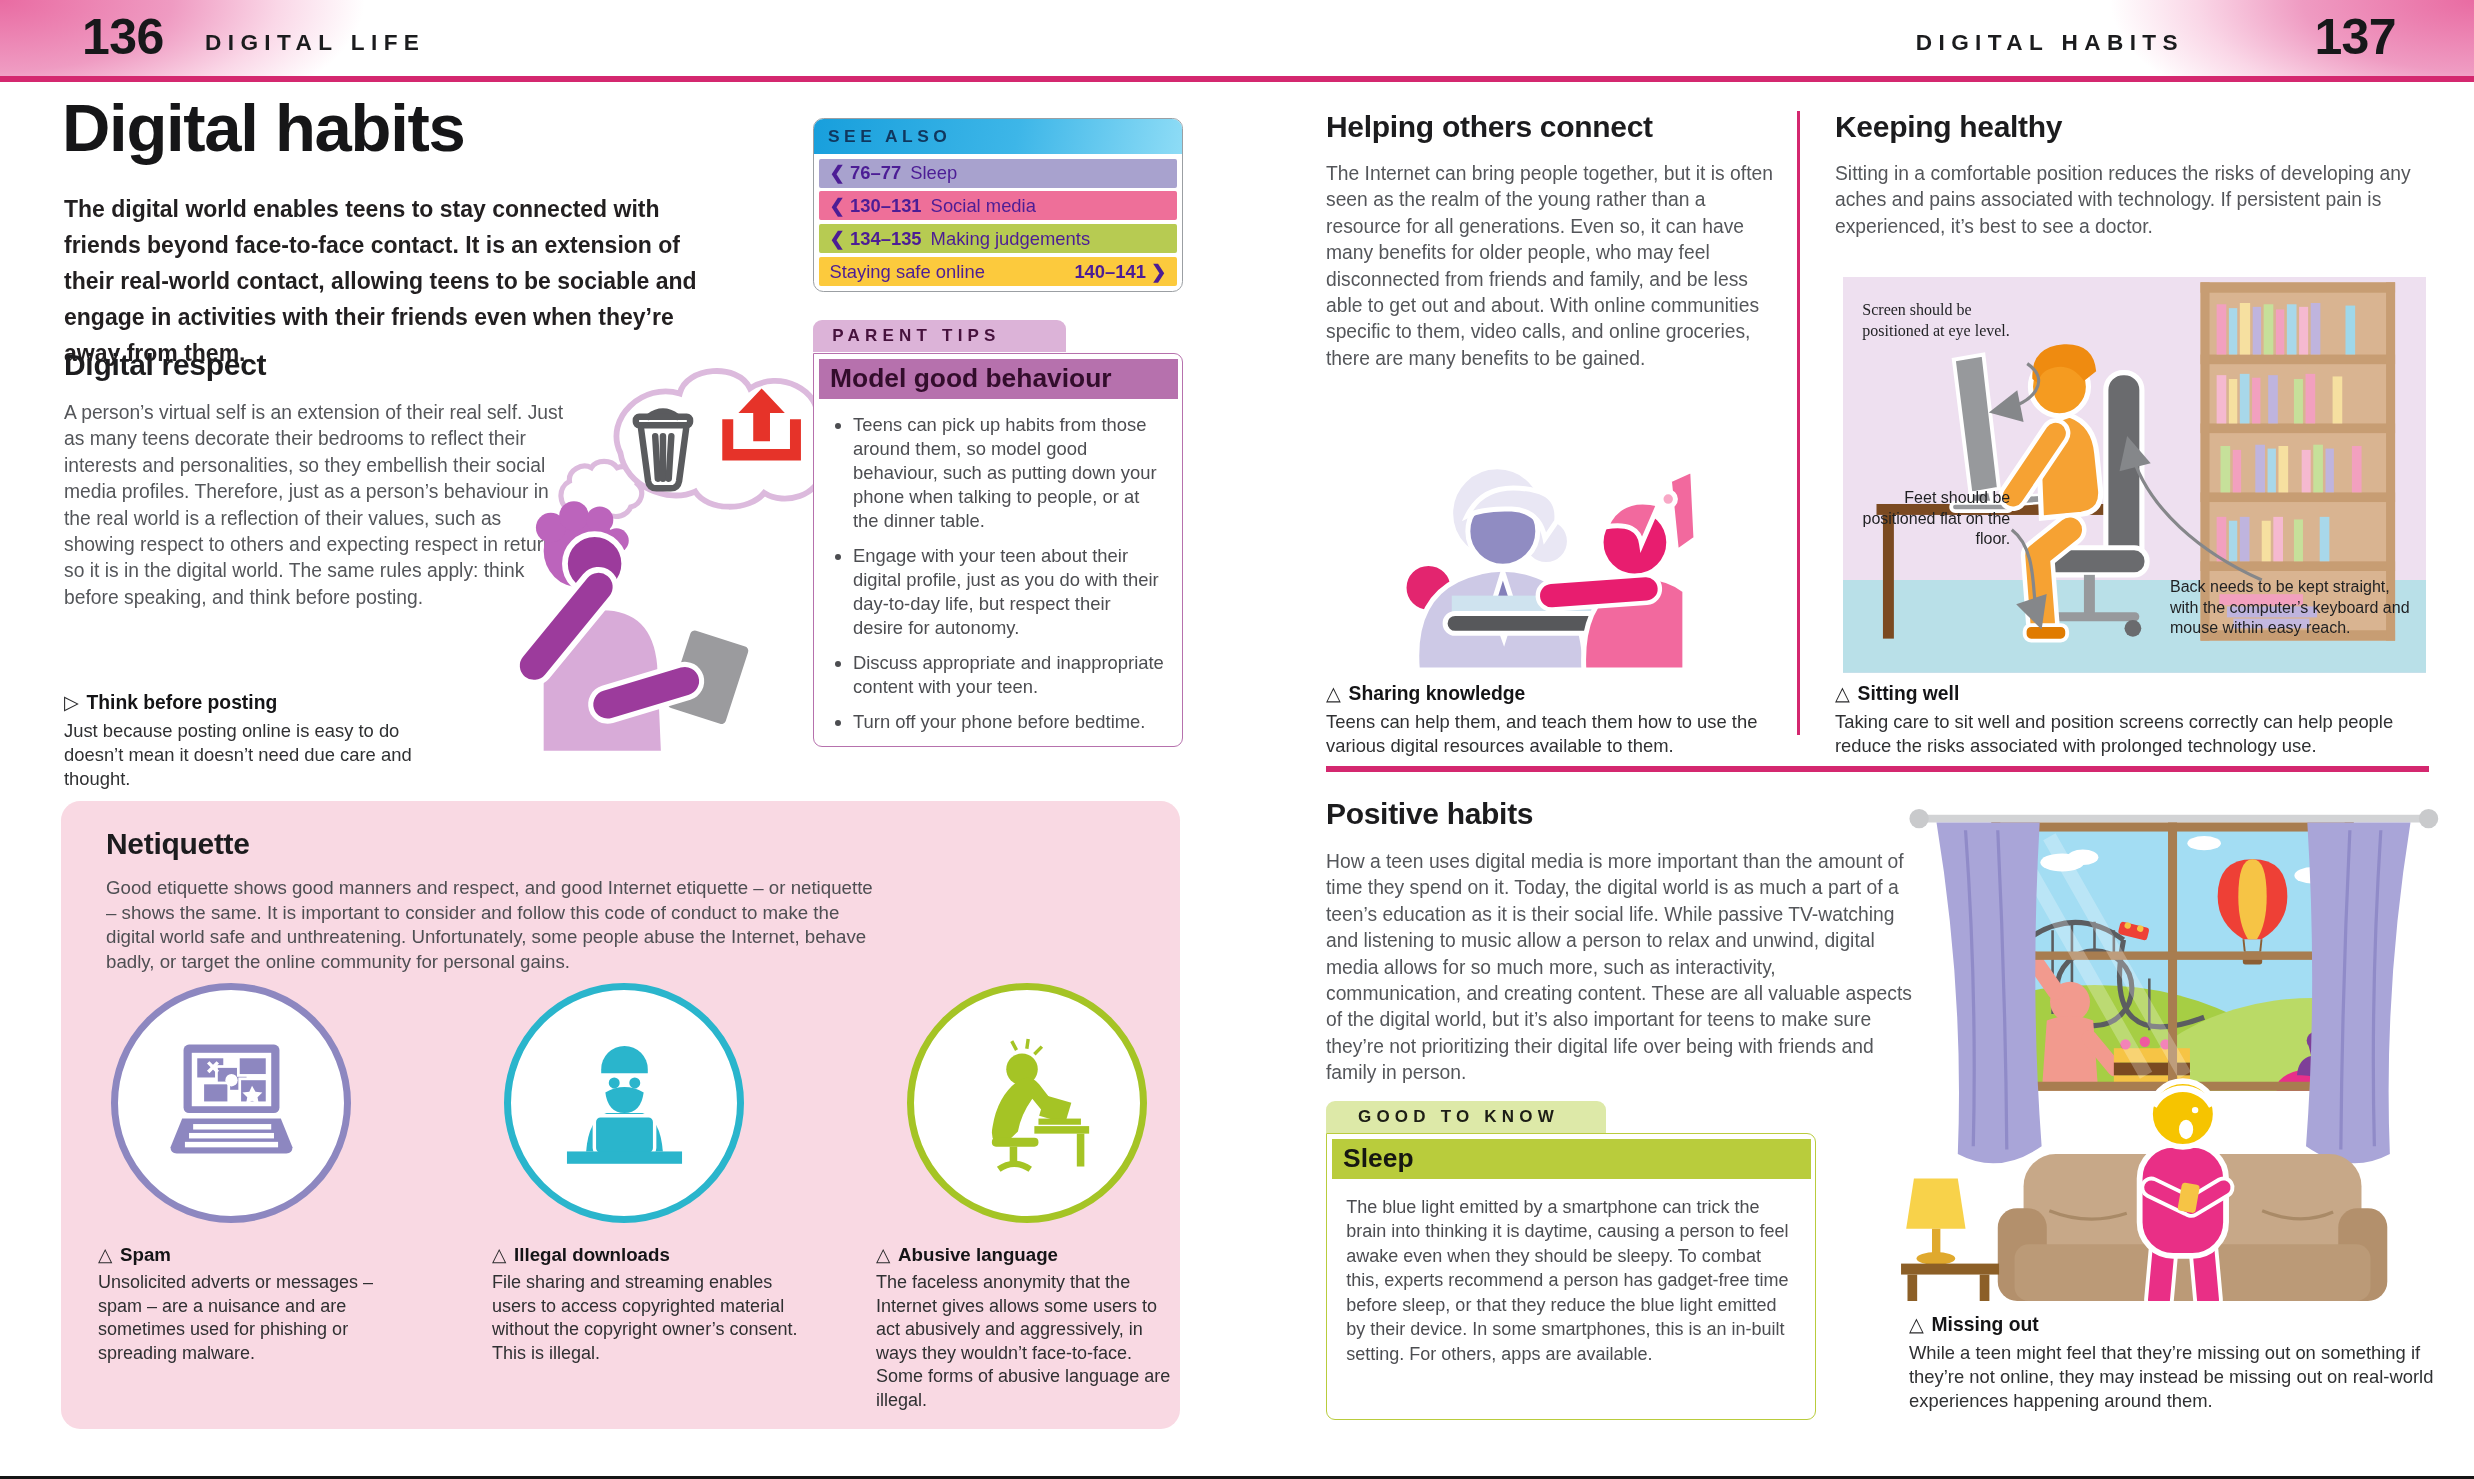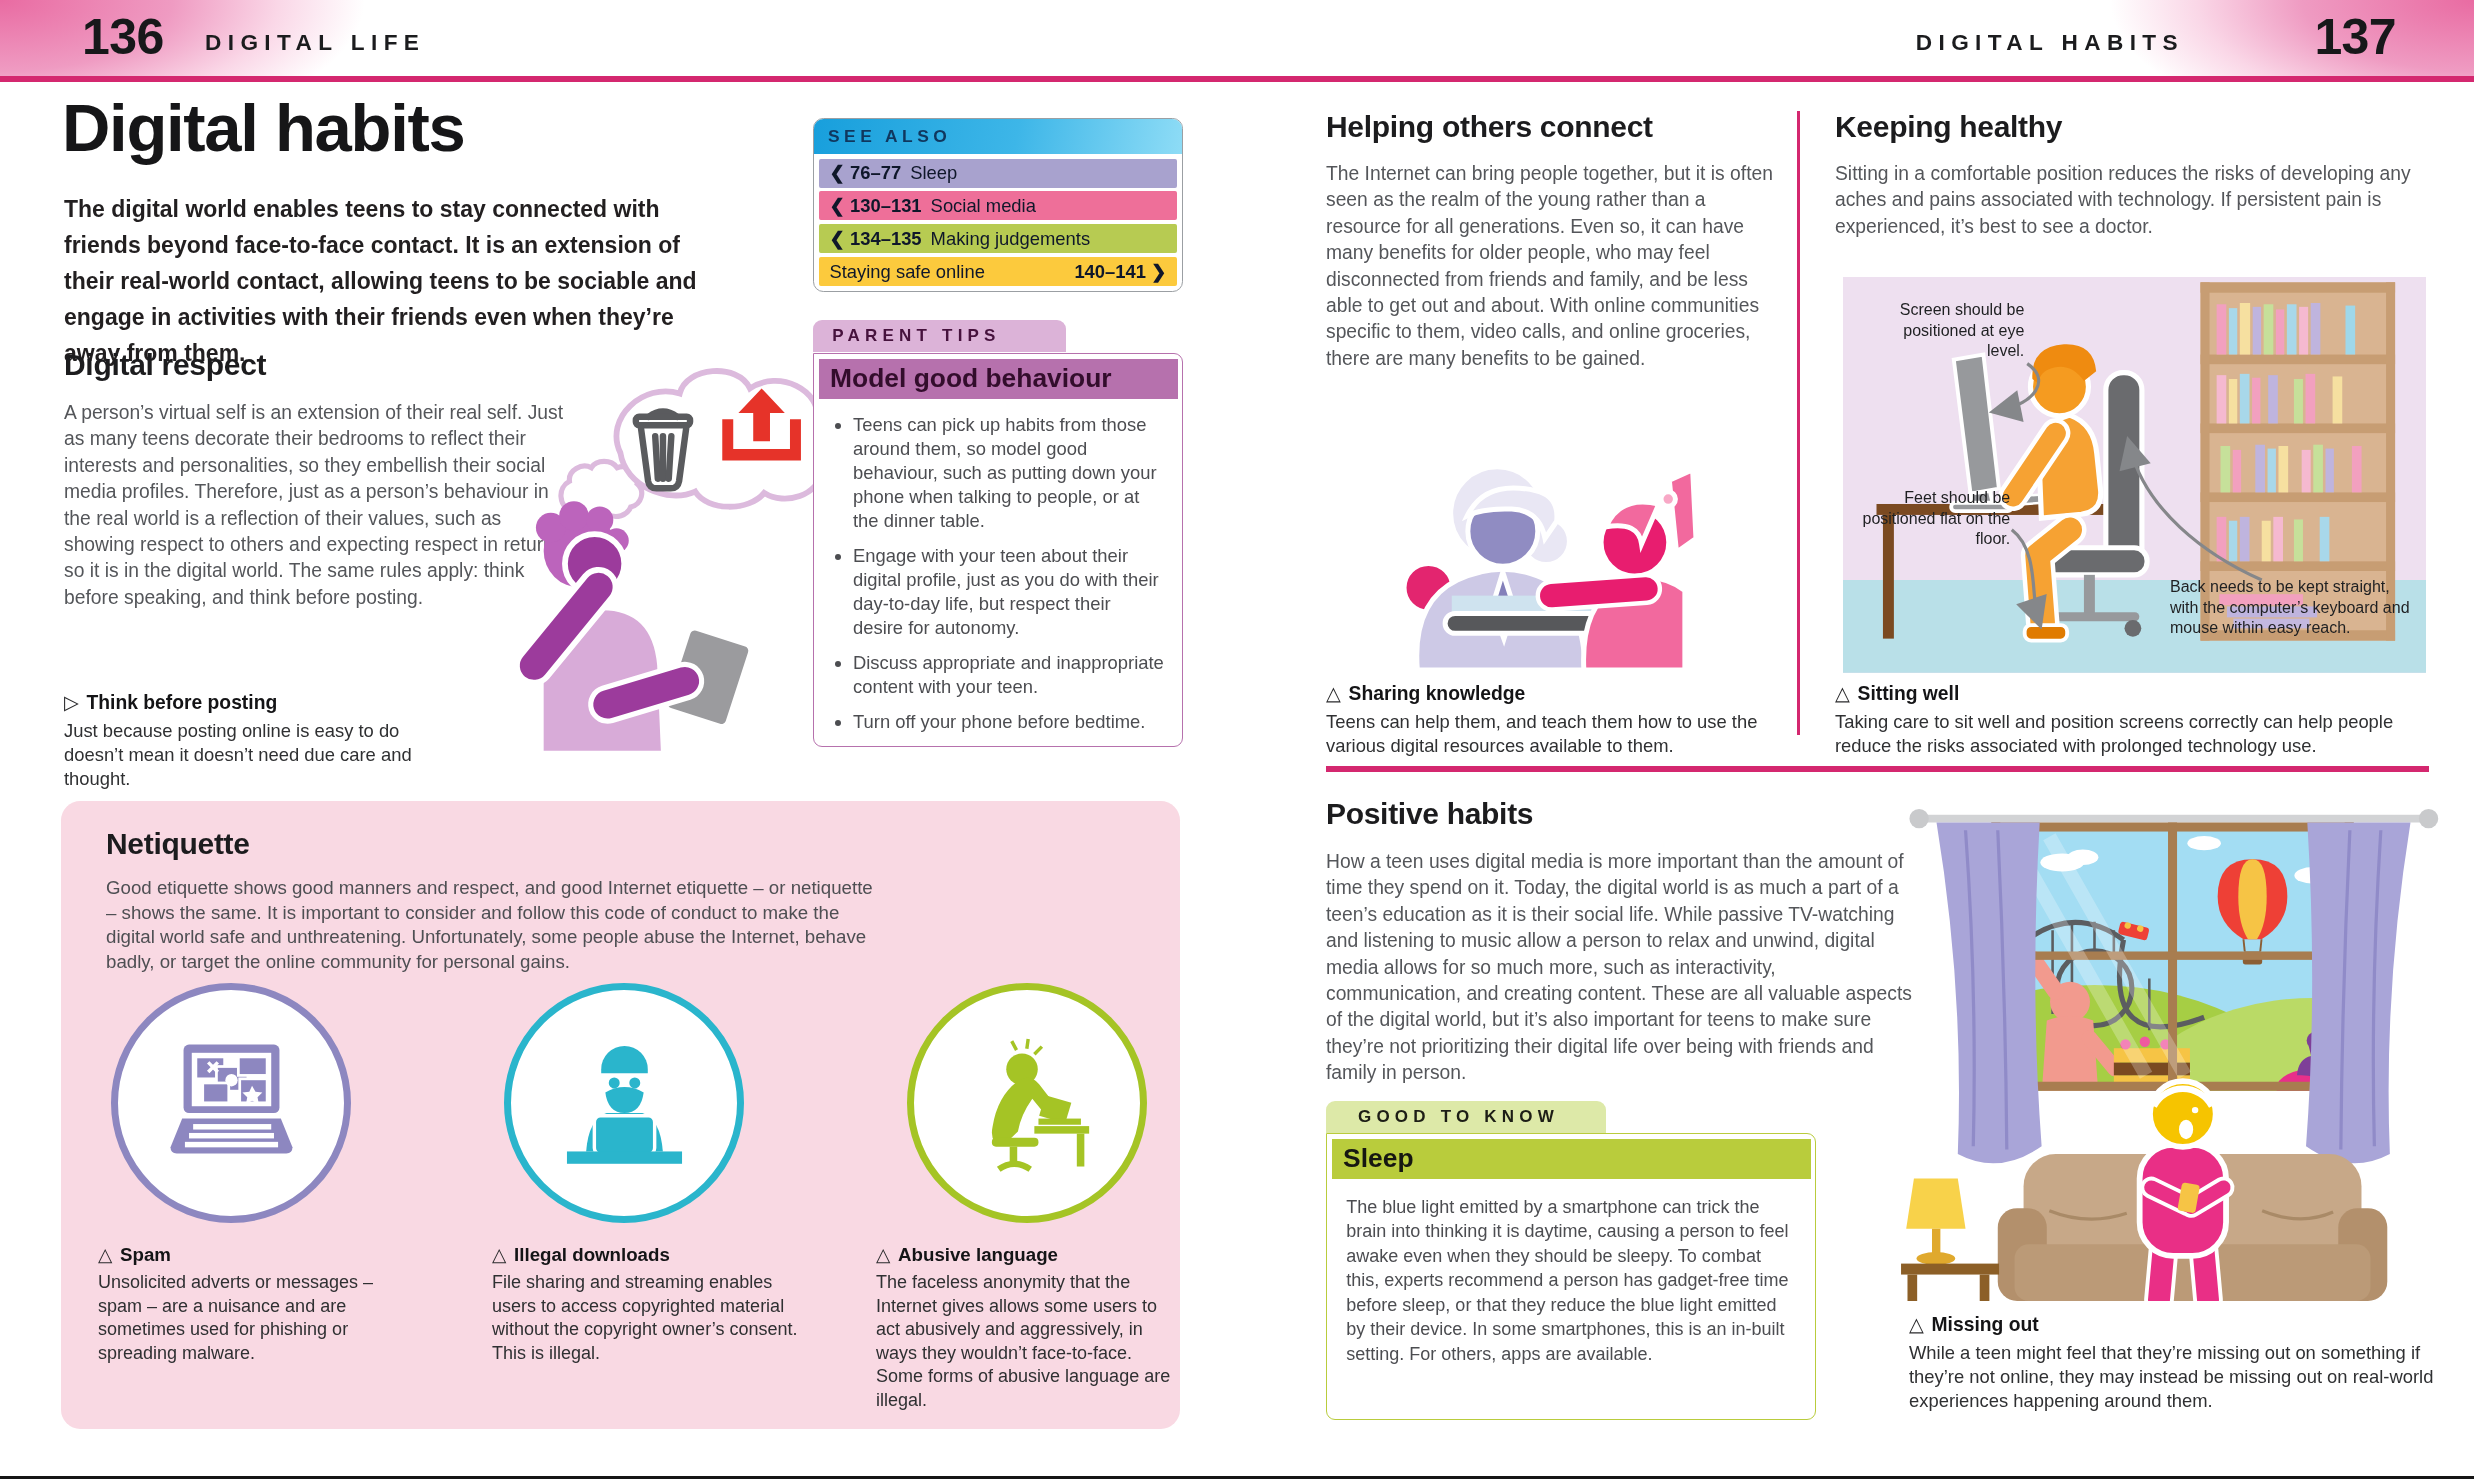--- a/index.html
+++ b/index.html
@@ -27,21 +27,21 @@
   .intro { position: absolute; font-size: 23px; line-height: 36px; font-weight: bold; color: #221f20; }
   .caption { position: absolute; }
   .caption .cap-head { font-size: 19.3px; font-weight: bold; color: #141416; margin-bottom: 5.2px; }
   .caption .cap-marker { font-weight: normal; margin-right: 7.7px; color: #2a2a2c; }
   .caption .cap-body { font-size: 18.4px; line-height: 24px; color: #2f3032; }
 
   
   .sa-box { position: absolute; left: 813px; top: 118px; width: 370px; border: 1.9px solid #9b9fa3; border-radius: 10.3px; background: #fff; overflow: hidden; }
   .sa-head { height: 35px; background: linear-gradient(100deg, #189fdc 0%, #3db6e8 55%, #8edcf6 100%); color: #10375e; font-size: 17.4px; font-weight: bold; letter-spacing: 4.5px; display: flex; align-items: center; padding-left: 14px; }
   .sa-rows { padding: 4.5px 5.2px 5.2px 5.2px; }
-  .sa-row { height: 29px; margin-top: 3.9px; border-radius: 1.9px; display: flex; align-items: center; padding: 0 10.3px; font-size: 18.4px; color: #0f172a; }
+  .sa-row { height: 29px; margin-top: 3.9px; border-radius: 1.9px; display: flex; align-items: center; padding: 0 10.3px; font-size: 18.4px; color: #4c1d95; }
   .sa-row:first-child { margin-top: 0; }
   .sa-pages { font-weight: bold; }
   .sa-label { margin-left: 9px; }
   .sa-row-last { justify-content: space-between; }
   .sa-row-last .sa-label { margin-left: 0; }
 
   
   .tab { position: absolute; height: 32px; border-radius: 9px 9px 0 0; font-size: 17px; font-weight: bold; letter-spacing: 5.2px; display: flex; align-items: center; padding: 0 19.3px; }
   .tip-box { position: absolute; background: #fff; border-radius: 0 9px 9px 9px; }
   .tip-title { margin: 4.5px; height: 40px; display: flex; align-items: center; padding-left: 11.6px; font-size: 26.4px; font-weight: bold; }
@@ -64,21 +64,21 @@
   .net-cap { position: absolute; top: 443px; }
   .net-cap .cap-head { font-size: 18.7px; }
   .net-cap .cap-body { font-size: 18px; line-height: 23.5px; }
 
   
   .vdiv { position: absolute; left: 1797px; top: 111px; width: 3.2px; height: 624px; background: #d4286f; }
   .rrule { position: absolute; left: 1326px; top: 766px; width: 1103px; height: 5.8px; background: #d4286f; }
 
   .keep-panel { position: absolute; left: 1843px; top: 277px; width: 583px; height: 396px; background: #eee0f0; }
   .keep-label { position: absolute; font-size: 16px; line-height: 20.6px; color: #1f2022; }
-  #keep-label-screen { left: 19.3px;  top: 23px;  width: 162px; text-align: right; }
+  #keep-label-screen { left: 19.3px;  top: 23px;  width: 162px; text-align: left; font-family: Liberation Serif, serif; }
   #keep-label-feet   { left: 5.2px;   top: 211px; width: 162px; text-align: right; }
   #keep-label-back   { left: 327px; top: 300px; width: 249px; text-align: left; }
 
   figure { position: absolute; }
   svg { display: block; }
 </style>
 </head>
 <body>
 
 <div class="page">

